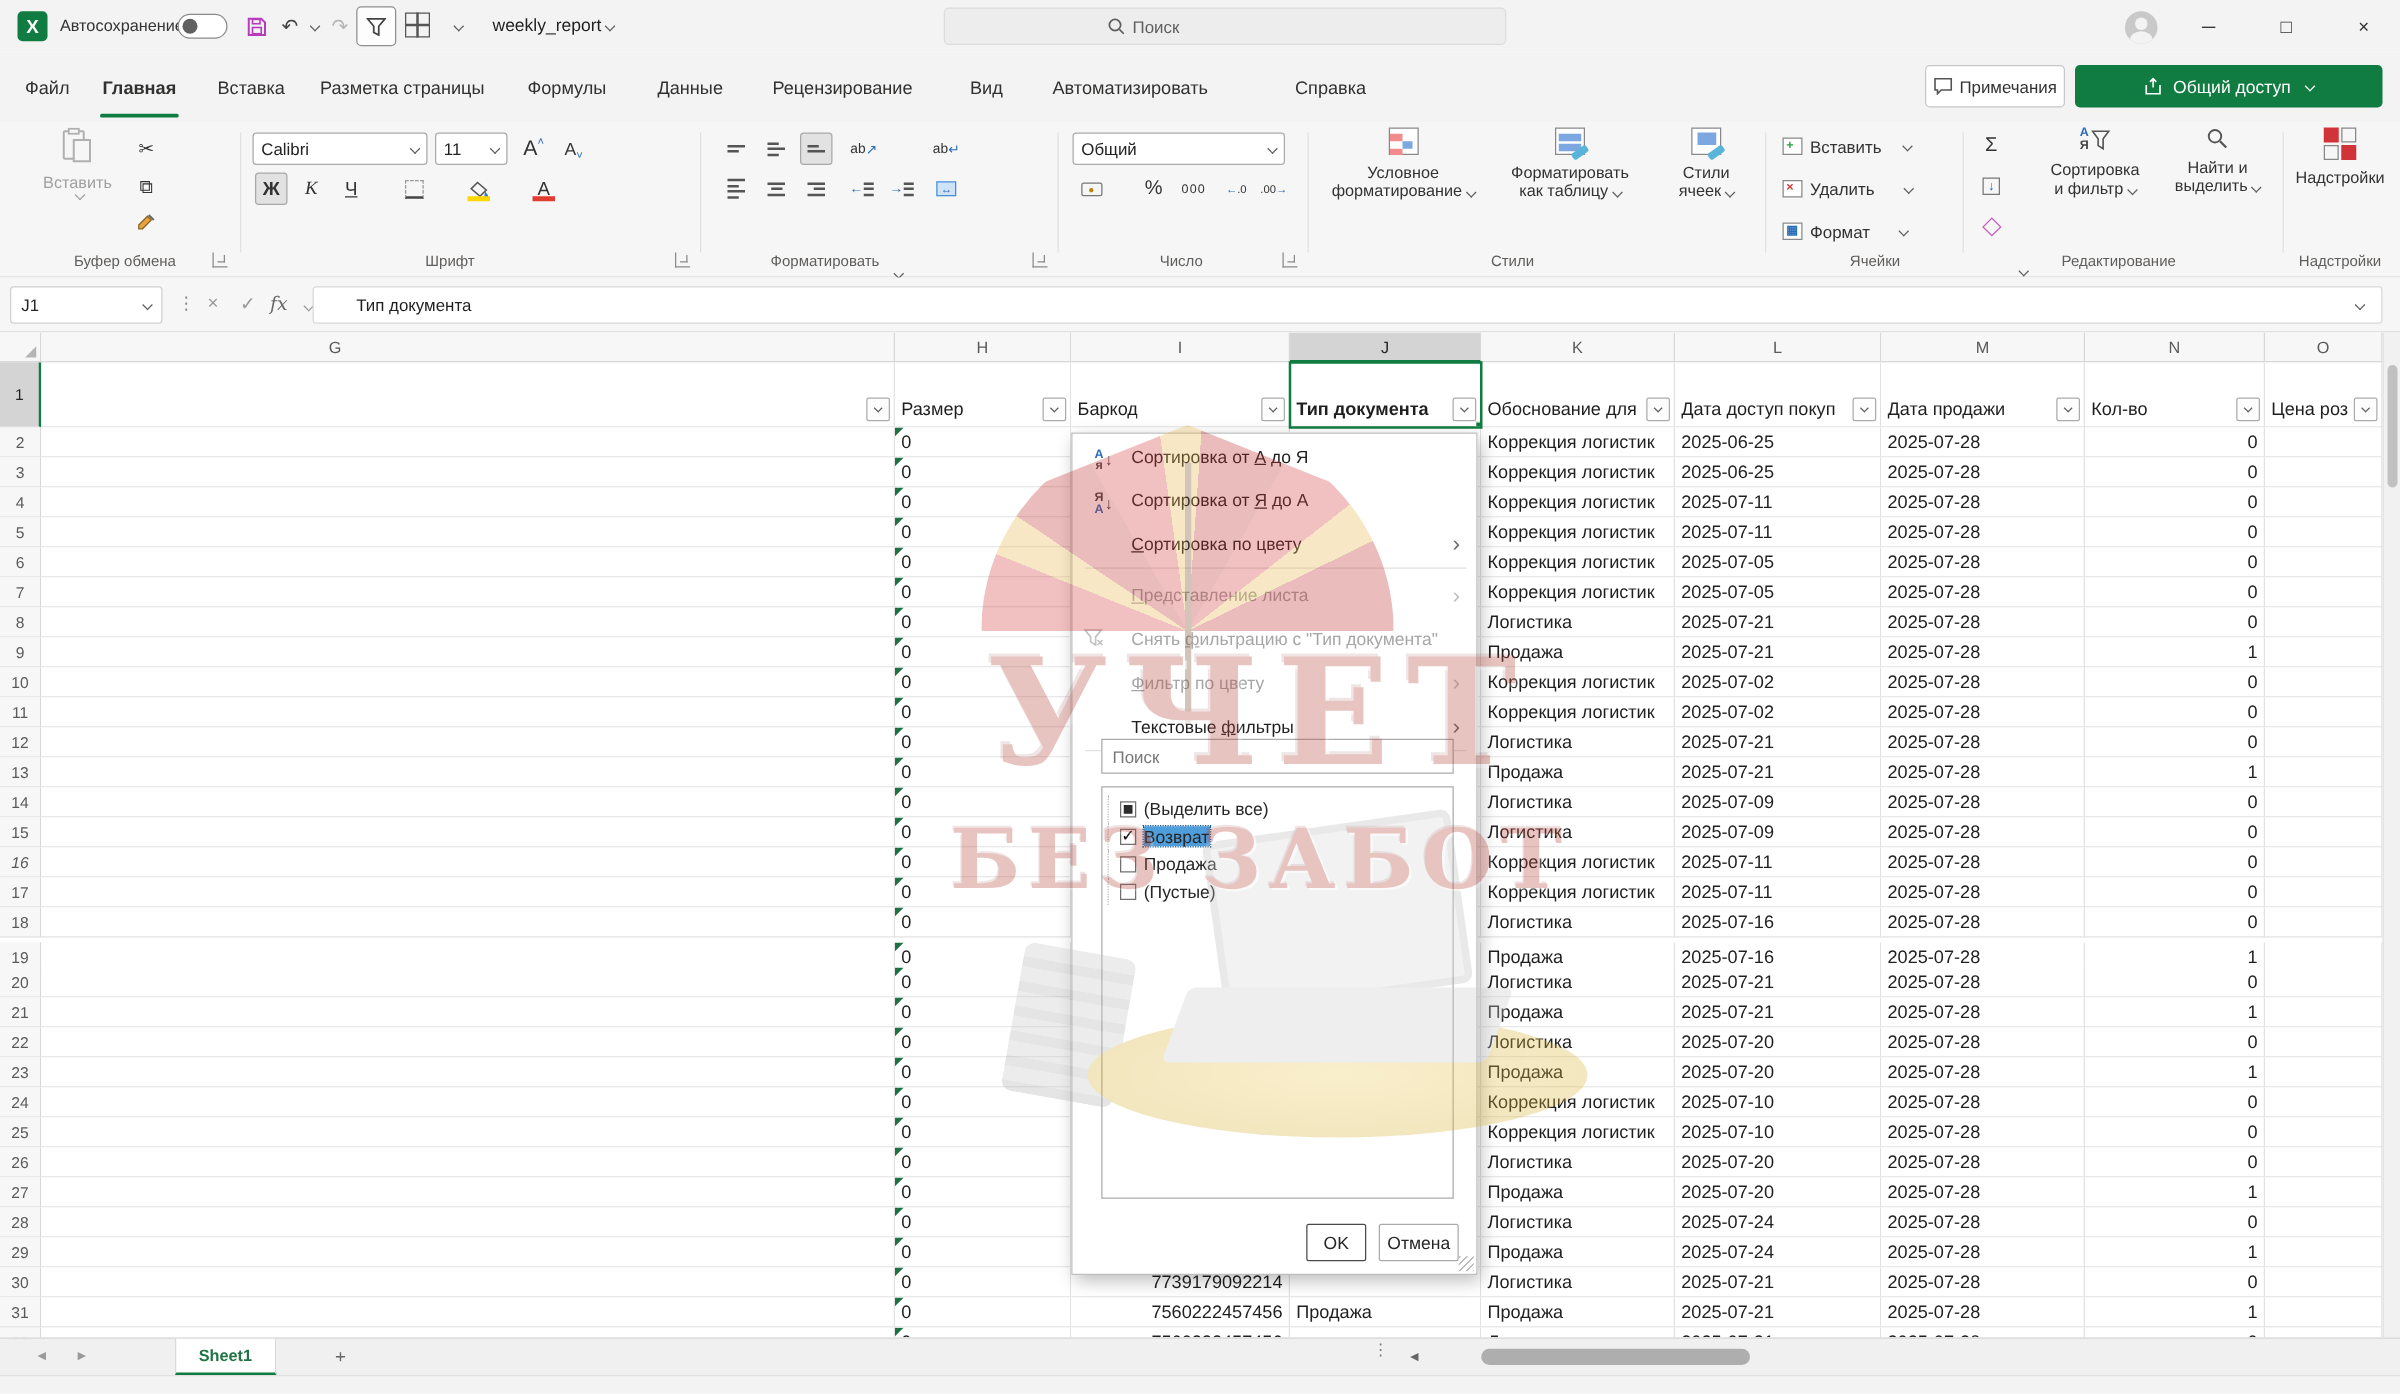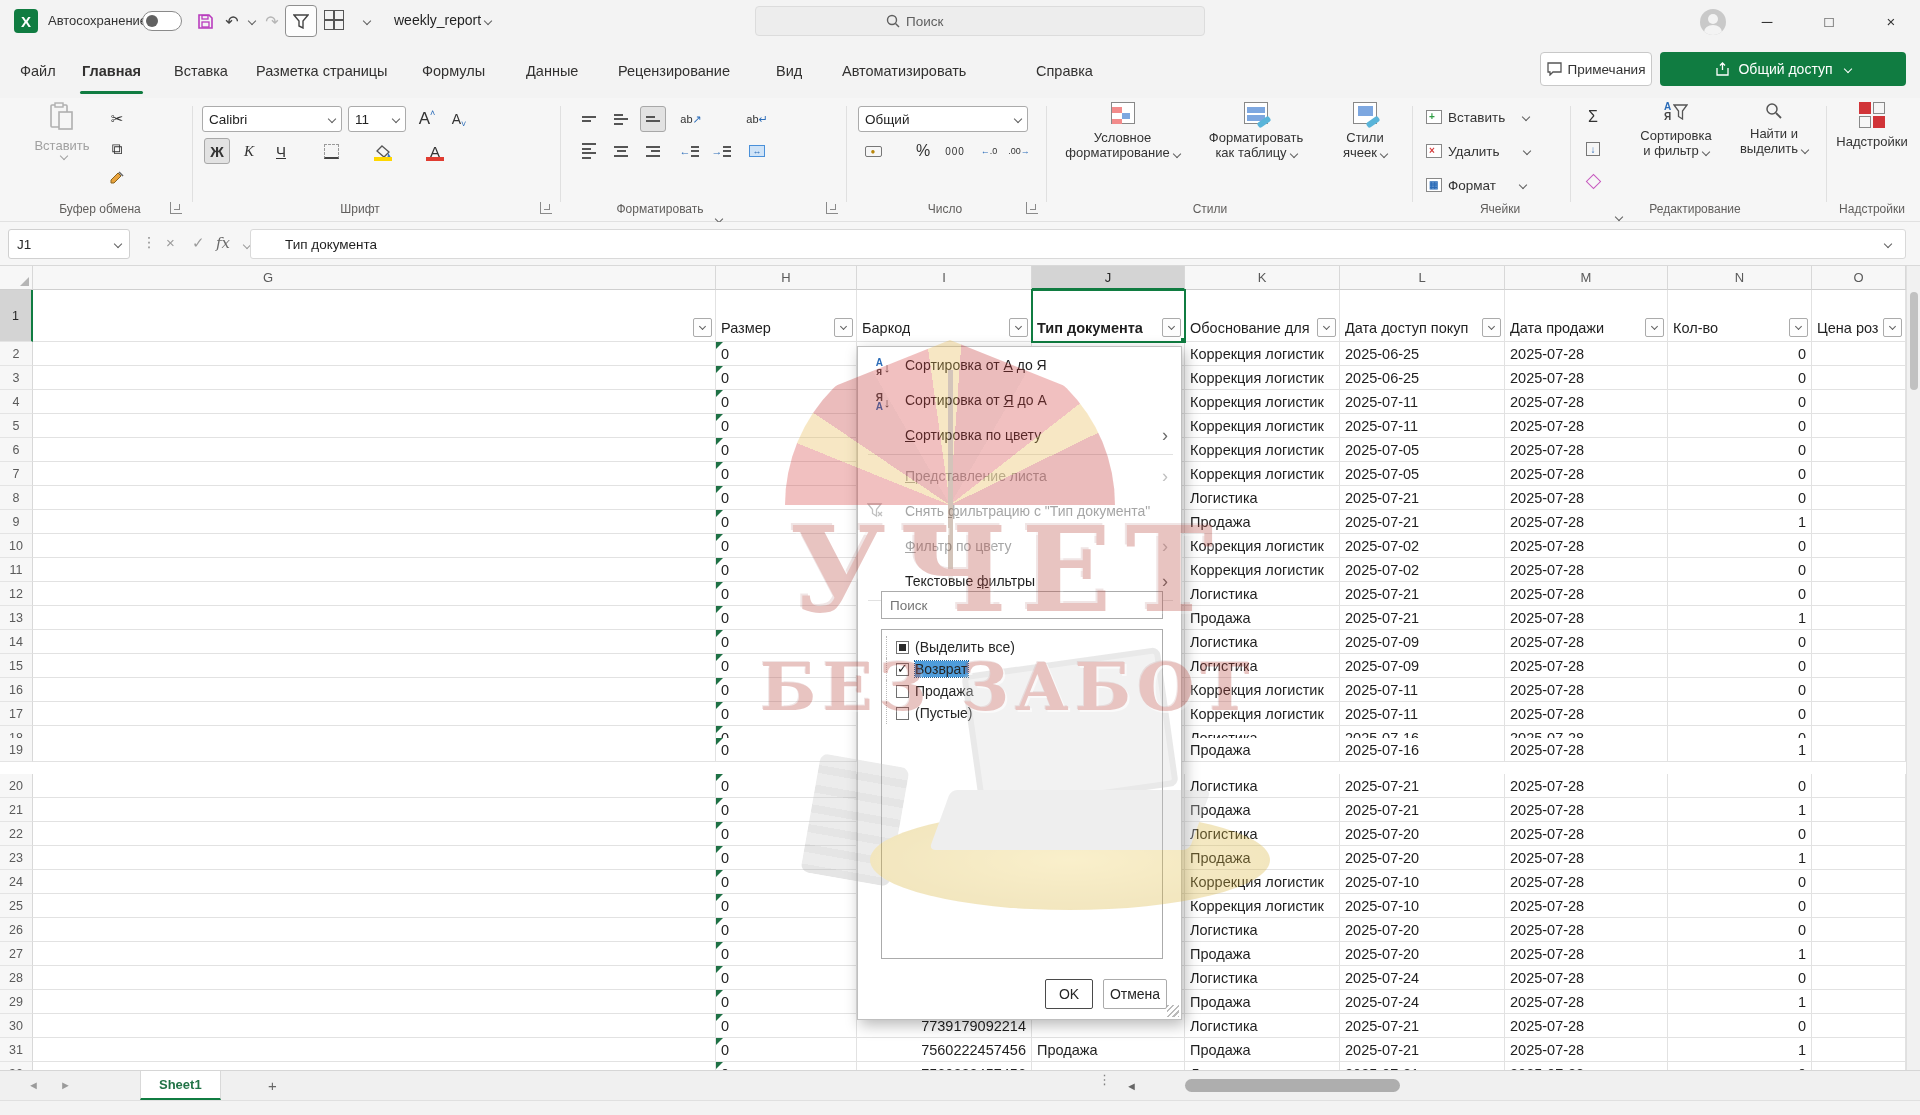--- a/index.html
+++ b/index.html
@@ -1033,21 +1033,21 @@
             <span>2025-07-28</span>
           </div>
           <div class="cell right" style="width: 144px; height: 24px;">
             <span>0</span>
           </div>
           <div class="cell" style="width: 94px; height: 24px;">
             <span></span>
           </div>
         </div>
         <div class="grow" style="top: 412px; height: 24px;">
-          <div class="rn" style="height: 24px;">16</div>
+          <div class="rn" style="height: 24px; font-style: italic;">16</div>
           <div class="cell" style="width: 683px; height: 24px;">
             <span></span>
           </div>
           <div class="cell" style="width: 141px; height: 24px;">
             <span class="etri"></span>
             <span>0</span>
           </div>
           <div class="cell right" style="width: 175px; height: 24px;">
             <span></span>
           </div>
@@ -1125,21 +1125,21 @@
           <div class="cell" style="width: 163px; height: 24px;">
             <span>2025-07-28</span>
           </div>
           <div class="cell right" style="width: 144px; height: 24px;">
             <span>0</span>
           </div>
           <div class="cell" style="width: 94px; height: 24px;">
             <span></span>
           </div>
         </div>
-        <div class="grow" style="top: 472px; height: 24px;">
+        <div class="grow" style="top: 488px; height: 24px;">
           <div class="rn" style="height: 24px;">19</div>
           <div class="cell" style="width: 683px; height: 24px;">
             <span></span>
           </div>
           <div class="cell" style="width: 141px; height: 24px;">
             <span class="etri"></span>
             <span>0</span>
           </div>
           <div class="cell right" style="width: 175px; height: 24px;">
             <span></span>

